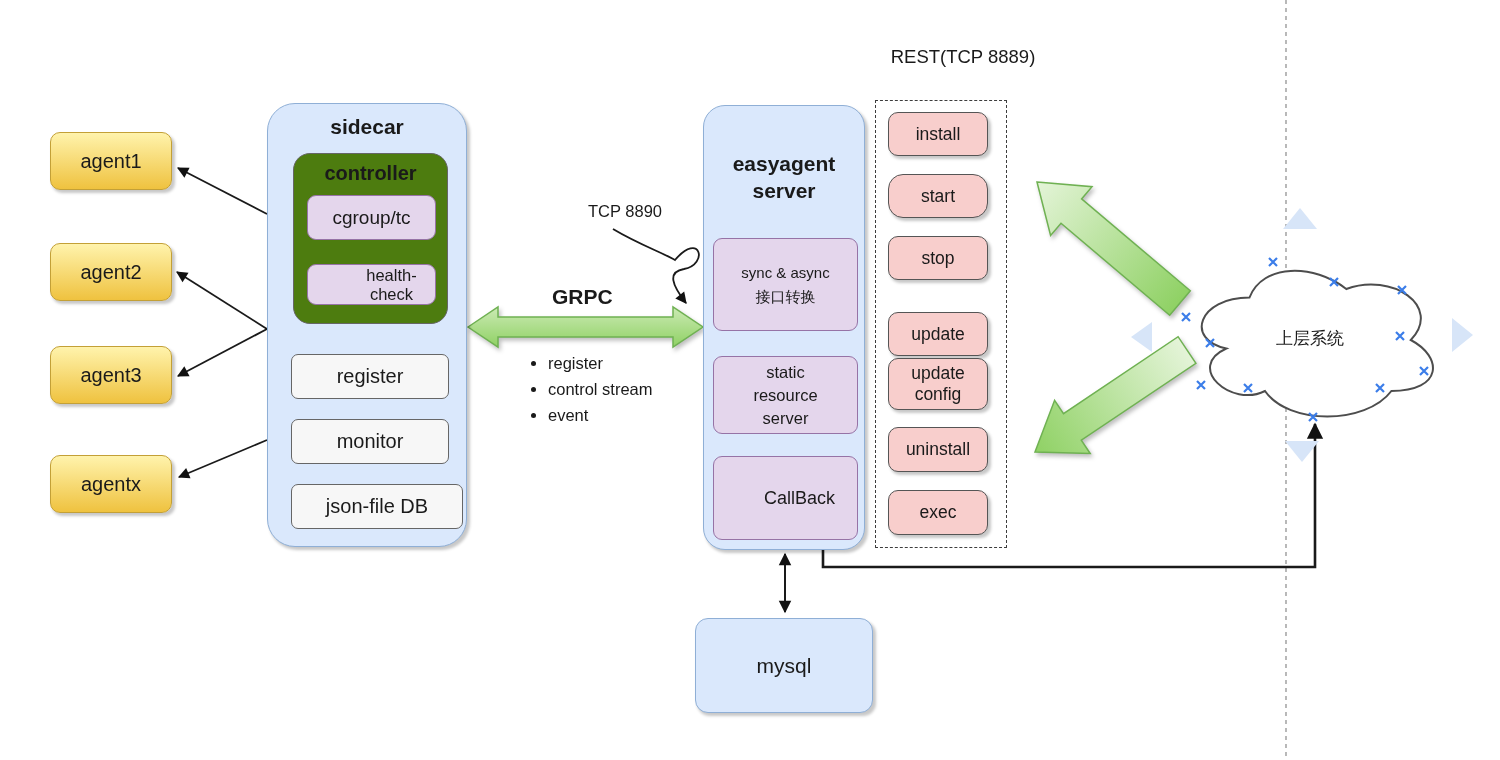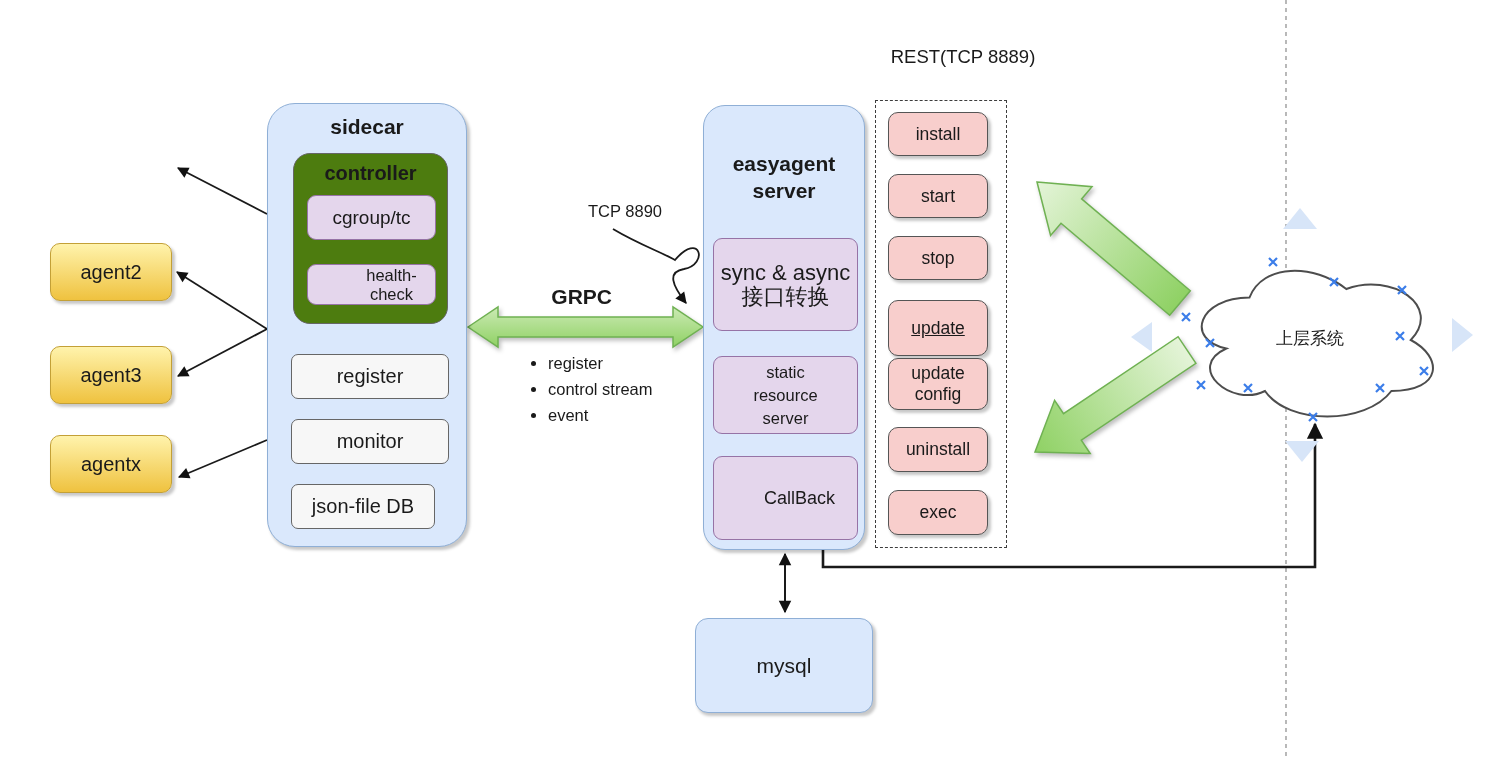--- a/index.html
+++ b/index.html
@@ -98,27 +98,30 @@
              M1182 313 l8 8 M1182 321 l8 -8
              M1206 339 l8 8 M1206 347 l8 -8
              M1396 332 l8 8 M1396 340 l8 -8
              M1197 381 l8 8 M1197 389 l8 -8
              M1244 384 l8 8 M1244 392 l8 -8
              M1309 413 l8 8 M1309 421 l8 -8
              M1376 384 l8 8 M1376 392 l8 -8
              M1420 367 l8 8 M1420 375 l8 -8" stroke="#3B7DE9" stroke-width="2.2" fill="none"></path>
   </svg>
 
+  <div class="abs box agent shadow" style="top:132px;">
+    <span class="label-text">agent1</span>
+  </div>
   <div class="abs box agent shadow" style="top:243px;">
     <span class="label-text">agent2</span>
   </div>
   <div class="abs box agent shadow" style="top:346px;">
     <span class="label-text">agent3</span>
   </div>
-  <div class="abs box agent shadow" style="top:435px;">
+  <div class="abs box agent shadow" style="top:455px;">
     <span class="label-text">agentx</span>
   </div>
 
   <div class="abs container-blue shadow" style="left:267px;top:103px;width:200px;height:444px;border-radius:28px;">
     <div class="abs bold-title" style="left:0;top:11px;width:100%;text-align:center;">sidecar</div>
 
     <div class="abs panel-gray" style="left:25px;top:49px;width:155px;height:171px;border-radius:17px;">
       <div class="abs bold-title" style="left:0;top:8px;width:100%;text-align:center;font-size:20px;">controller</div>
       <div class="abs box purplebox" style="left:13px;top:41px;width:129px;height:45px;font-size:19px;">
         <span class="label-text">cgroup/tc</span>
@@ -127,45 +130,45 @@
         <span class="label-text">health-check</span>
       </div>
     </div>
 
     <div class="abs box graybox" style="left:23px;top:250px;width:158px;height:45px;">
       <span class="label-text">register</span>
     </div>
     <div class="abs box graybox" style="left:23px;top:315px;width:158px;height:45px;">
       <span class="label-text">monitor</span>
     </div>
-    <div class="abs box graybox" style="left:23px;top:380px;width:144px;height:45px;">
+    <div class="abs box graybox" style="left:23px;top:380px;width:172px;height:45px;">
       <span class="label-text">json-file DB</span>
     </div>
   </div>
 
-  <div class="abs bold-title" style="left:502px;top:285px;width:110px;text-align:right;z-index:2;">GRPC</div>
+  <div class="abs bold-title" style="left:552px;top:285px;width:110px;text-align:left;z-index:2;">GRPC</div>
 
   <div class="abs" style="left:565px;top:202px;width:120px;text-align:center;font-size:16.5px;z-index:2;">TCP 8890</div>
 
   <ul class="abs grpc-bullets" style="left:528px;top:354px;z-index:2;">
     <li>
       <span>register</span></li>
     <li>
       <span>control stream</span></li>
     <li>
       <span>event</span></li>
   </ul>
 
   <div class="abs container-blue shadow" style="left:703px;top:105px;width:162px;height:445px;border-radius:22px;">
     <div class="abs" style="left:0;top:44px;width:100%;text-align:center;font-weight:bold;font-size:21px;line-height:27px;">
       <div>easyagent</div>
       <div>server</div>
     </div>
 
-    <div class="abs col purplebox" style="left:9px;top:132px;width:145px;height:93px;font-size:22px;line-height:24px;">
+    <div class="abs col purplebox" style="left:9px;top:132px;width:145px;height:93px;font-size:15px;line-height:24px;">
       <div class="label-text">sync &amp; async</div>
       <div class="label-text">接口转换</div>
     </div>
 
     <div class="abs col purplebox" style="left:9px;top:250px;width:145px;height:78px;font-size:16.5px;line-height:23px;">
       <div class="label-text">static</div>
       <div class="label-text">resource</div>
       <div class="label-text">server</div>
     </div>
 
@@ -174,27 +177,27 @@
     </div>
   </div>
 
   <div class="abs" style="left:855px;top:46px;width:216px;text-align:center;font-size:18.5px;z-index:2;">REST(TCP 8889)</div>
 
   <div class="abs" style="left:875px;top:100px;width:132px;height:448px;border:1.6px dashed #3d3d3d;z-index:1;"></div>
 
   <div class="abs box pinkbtn shadow" style="top:112px;height:44px;">
     <span class="label-text">install</span>
     </div>
-  <div class="abs box pinkbtn shadow" style="top:174px;height:44px;">
+  <div class="abs box pinkbtn shadow" style="top:174px;height:44px;border-radius:15px;">
     <span class="label-text">start</span>
     </div>
   <div class="abs box pinkbtn shadow" style="top:236px;height:44px;">
     <span class="label-text">stop</span>
     </div>
-  <div class="abs box pinkbtn shadow" style="top:300px;height:56px;text-decoration:underline;">
+  <div class="abs box pinkbtn shadow" style="top:312px;height:44px;">
     <span class="label-text">update</span>
     </div>
   <div class="abs box pinkbtn shadow" style="top:358px;height:52px;">
     <span class="label-text">update config</span>
     </div>
   <div class="abs box pinkbtn shadow" style="top:427px;height:45px;">
     <span class="label-text">uninstall</span>
     </div>
   <div class="abs box pinkbtn shadow" style="top:490px;height:45px;">
     <span class="label-text">exec</span>

